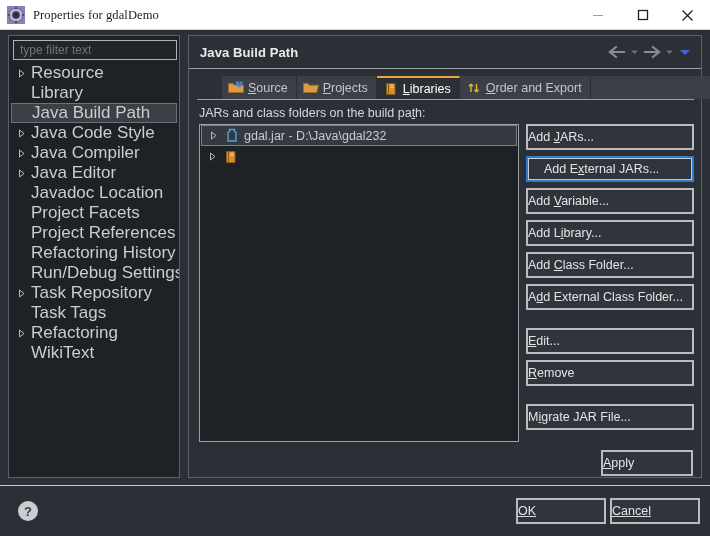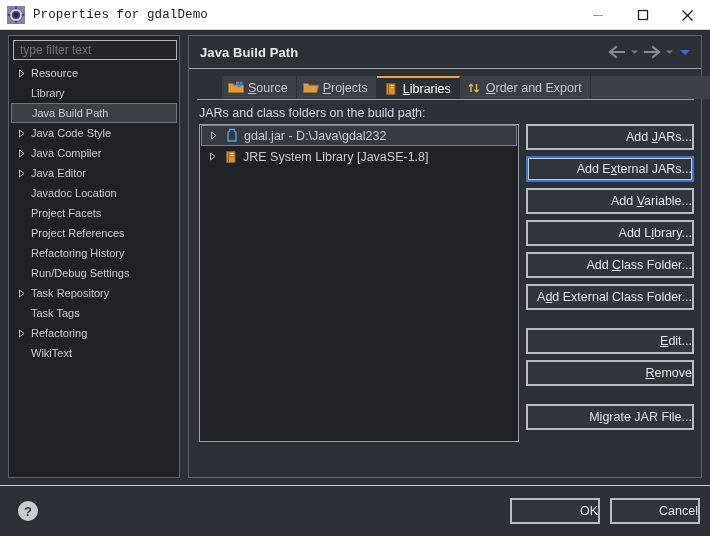--- a/index.html
+++ b/index.html
@@ -38,21 +38,21 @@
   .titlebar-icon {
     width: 18px; height: 18px;
     margin-left: 7px;
     margin-right: 8px;
     flex: 0 0 auto;
     position: relative;
   }
   .titlebar-title {
     font-size: 12.5px;
     color: #1b1b1b;
-    font-family: Liberation Mono, monospace;
+    font-family: Liberation Serif, serif;
     white-space: nowrap;
     letter-spacing: 0.1px;
   }
   .win-controls {
     margin-left: auto;
     display: flex;
     height: 30px;
   }
   .win-btn {
     width: 45px;
@@ -109,21 +109,21 @@
     bottom: 0;
     overflow: hidden;
   }
   .tree-item {
     height: 20px;
     display: flex;
     align-items: center;
     padding-left: 4px;
     box-sizing: border-box;
     color: #c9ccd0;
-    font-size: 11px;
+    font-size: 17px;
     white-space: nowrap;
   }
   .tree-item.selected {
     background: #3a4046;
     border: 1px solid #6c7278;
     margin: 0 2px 0 2px;
     padding-left: 2px;
     height: 20px;
   }
   .twisty {
@@ -295,28 +295,29 @@
     width: 168px;
     height: 26px;
     box-sizing: border-box;
     background: #2f353b;
     border: 2px solid #b8bcc0;
     color: #e2e5e8;
     font-size: 12.5px;
     font-family: "Liberation Sans", sans-serif;
     display: flex;
     align-items: center;
-    justify-content: flex-end;
+    justify-content: flex-start;
     white-space: nowrap;
     padding: 0;
   }
   .ebtn.focused {
     border-color: #2d7bd4;
     outline: 1px solid #c6cacd;
     outline-offset: -3px;
+    padding-left: 16px;
   }
   .btn-gap-sm { height: 6px; }
   .btn-gap-lg { height: 18px; }
 
   
   .apply-row {
     position: absolute;
     left: 0; top: 413px;
     width: 512px;
     height: 28px;
@@ -346,21 +347,22 @@
   }
   .help-icon {
     position: absolute;
     left: 17px; top: 14px;
     width: 22px; height: 22px;
   }
   .footer-btns {
     position: absolute;
     right: 10px; top: 12px;
     display: flex;
-    gap: 10px;
+    gap: 4px;
+    text-decoration: underline;
   }
   .footer-btn {
     width: 90px;
     height: 26px;
   }
 </style>
 </head>
 <body>
 
 <div id="app">
@@ -595,21 +597,20 @@
                 <path d="M2.5 1 L7 4.5 L2.5 8 Z" fill="none" stroke="#b7bbbf" stroke-width="1"></path>
               </svg>
             </span>
             <span class="jar-icon">
               <svg width="14" height="14" viewBox="0 0 14 14">
                 <path d="M2.5 1.5 L11 1.5 L11 12.5 L2.5 12.5 Z" fill="#d98f3a" stroke="#8f5c18" stroke-width="1"></path>
                 <path d="M4.5 1.5 L4.5 12.5" stroke="#8f5c18" stroke-width="1"></path>
                 <path d="M6.5 3.5 L9.5 3.5 M6.5 5.5 L9.5 5.5" stroke="#f3d7ac" stroke-width="0.9"></path>
               </svg>
             </span>
-            <span>JRE System Library [JavaSE-1.8]</span>
           </div>
         </div>
 
       <div class="btn-col" id="button-column">
           <button class="ebtn">
             <span>Add <span class="mn">J</span>ARs...</span>
           </button>
           <div class="btn-gap-sm"></div>
           <button class="ebtn focused">
             <span>Add E<span class="mn">x</span>ternal JARs...</span>
@@ -638,20 +639,25 @@
           <button class="ebtn">
             <span><span class="mn">R</span>emove</span>
           </button>
           <div class="btn-gap-lg"></div>
           <button class="ebtn">
             <span>M<span class="mn">i</span>grate JAR File...</span>
           </button>
           <div class="btn-gap-sm"></div>
         </div>
 
+      <div class="apply-row">
+        <button class="ebtn apply-btn">
+          <span><span class="mn">A</span>pply</span>
+        </button>
+      </div>
 
     </div>
   </div>
 
   <div class="footer-rule"></div>
   <div class="footer">
     <div class="help-icon">
       <svg width="22" height="22" viewBox="0 0 22 22">
         <circle cx="11" cy="11" r="10" fill="#c9ccd0"></circle>
         <text x="11" y="16" text-anchor="middle" font-family="Liberation Sans, sans-serif" font-size="13" font-weight="bold" fill="#35393d">?</text>

